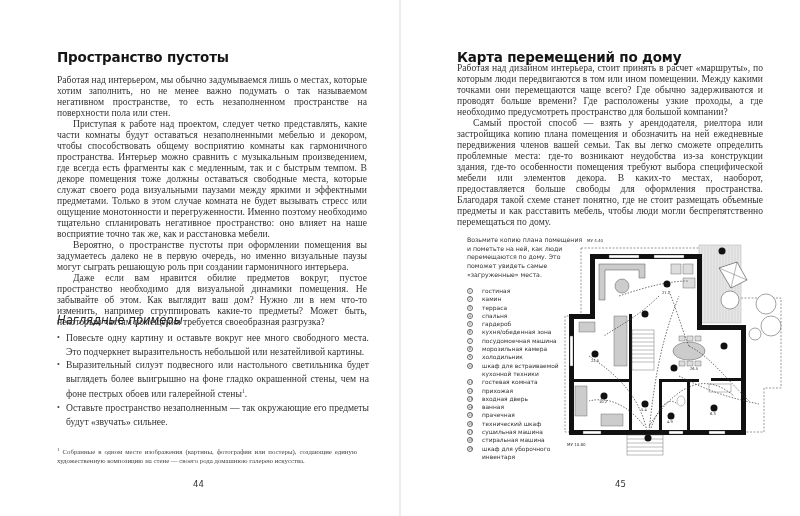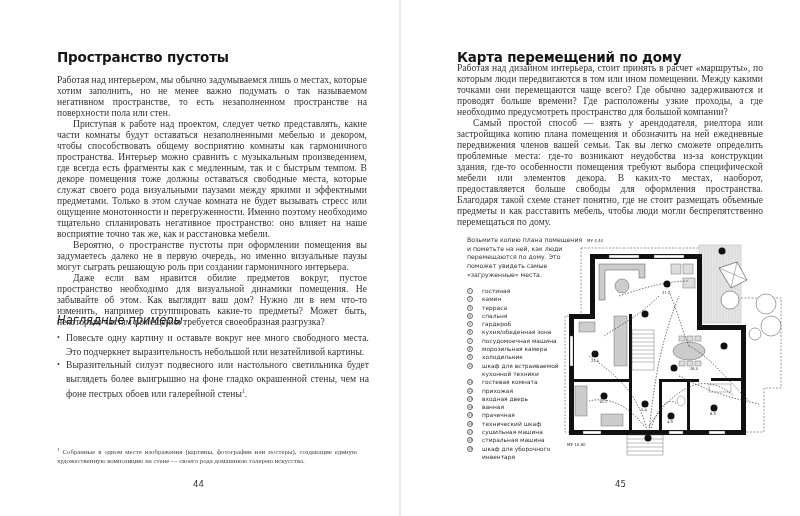--- a/index.html
+++ b/index.html
@@ -40,20 +40,21 @@
   <div class="body-text">
     <p>Работая над интерьером, мы обычно задумываемся лишь о местах, которые хотим заполнить, но не менее важно подумать о так называемом негативном пространстве, то есть незаполненном пространстве на поверхности пола или стен.</p>
     <p>Приступая к работе над проектом, следует четко представлять, какие части комнаты будут оставаться незаполненными мебелью и декором, чтобы способствовать общему восприятию комнаты как гармоничного пространства. Интерьер можно сравнить с музыкальным произведением, где всегда есть фрагменты как с медленным, так и с быстрым темпом. В декоре помещения тоже должны оставаться свободные места, которые служат своего рода визуальными паузами между яркими и эффектными предметами. Только в этом случае комната не будет вызывать стресс или ощущение монотонности и перегруженности. Именно поэтому необходимо тщательно спланировать негативное пространство: оно влияет на наше восприятие точно так же, как и расстановка мебели.</p>
     <p>Вероятно, о пространстве пустоты при оформлении помещения вы задумаетесь далеко не в первую очередь, но именно визуальные паузы могут сыграть решающую роль при создании гармоничного интерьера.</p>
     <p>Даже если вам нравится обилие предметов вокруг, пустое пространство необходимо для визуальной динамики помещения. Не забывайте об этом. Как выглядит ваш дом? Нужно ли в нем что-то изменить, например сгруппировать какие-то предметы? Может быть, некоторым частям помещения требуется своеобразная разгрузка?</p>
   </div>
   <h2 class="subhead">Наглядные примеры</h2>
   <ul class="examples">
     <li>Повесьте одну картину и оставьте вокруг нее много свободного места. Это подчеркнет выразительность небольшой или незатейливой картины.</li>
     <li><span>Выразительный силуэт подвесного или настольного светильника будет выглядеть более выигрышно на фоне гладко окрашенной стены, чем на фоне пестрых обоев или галерейной стены</span><sup style="font-size:5.5px">1</sup><span>.</span></li>
+    <li>Оставьте пространство незаполненным — так окружающие его предметы будут «звучать» сильнее.</li>
   </ul>
   <div class="footnote">
     <sup>1</sup>
     <span>Собранные в одном месте изображения (картины, фотографии или постеры), создающие единую художественную композицию на стене — своего рода домашнюю галерею искусства.</span>
   </div>
   <div class="page-num">44</div>
 </div>
 
 <div class="gutter"></div>
 

